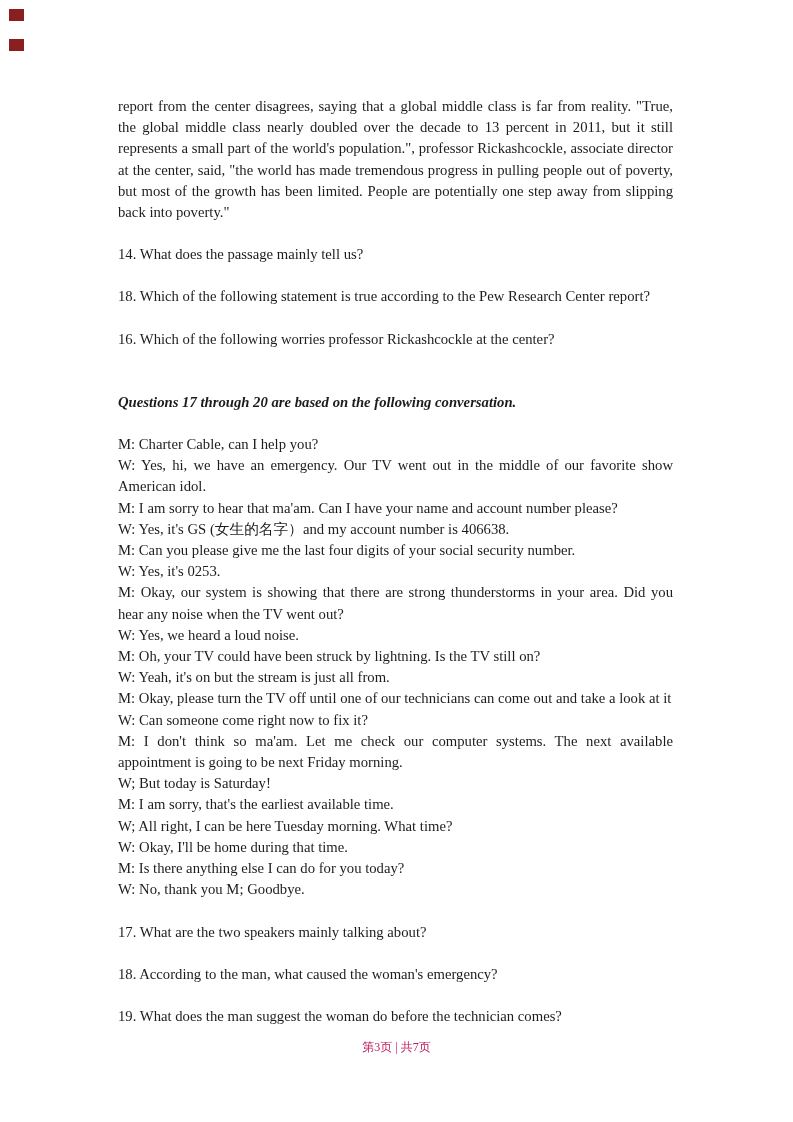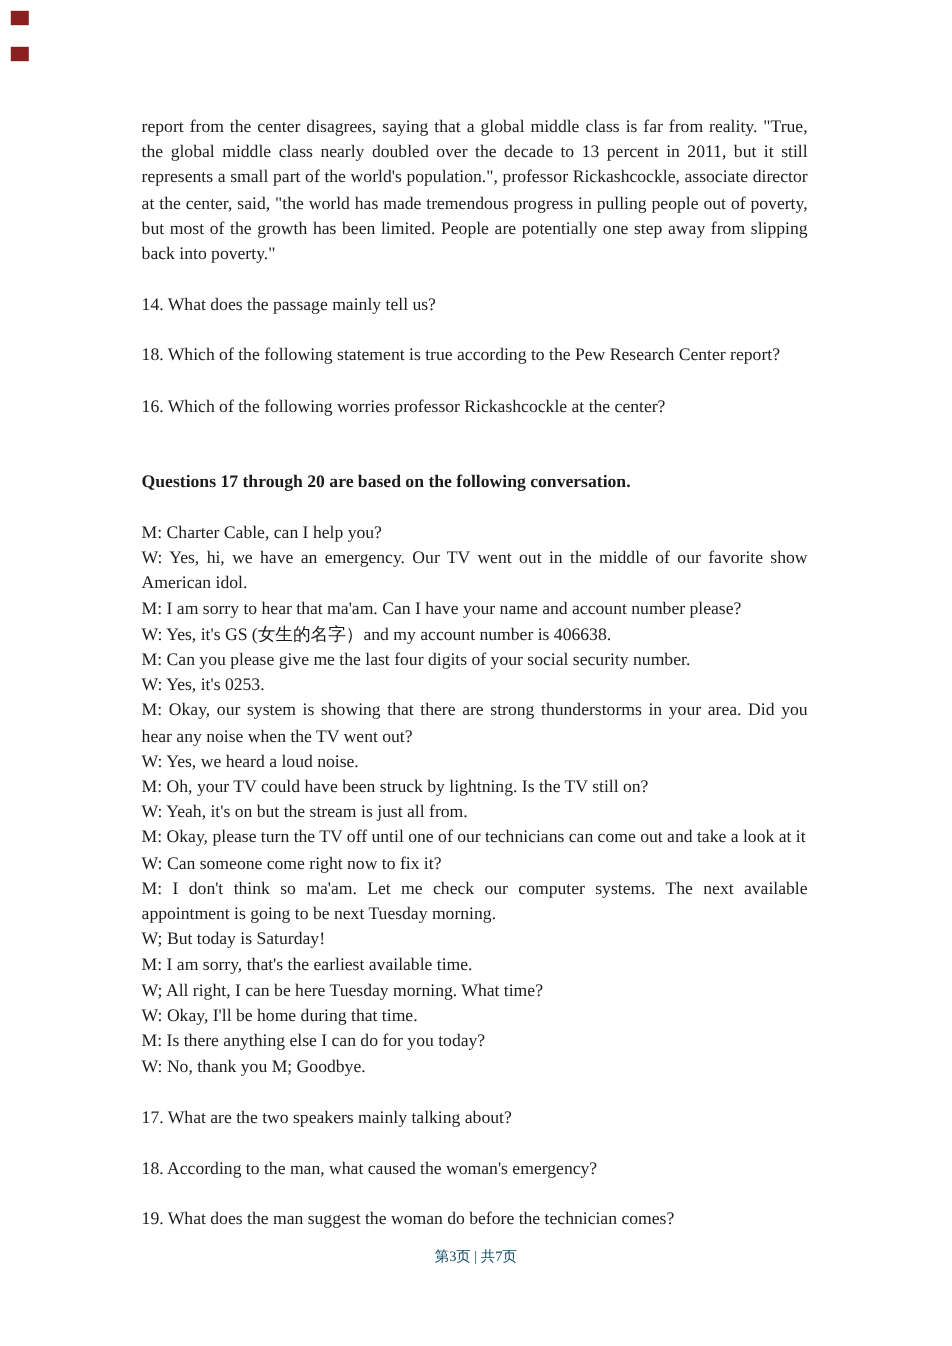--- a/index.html
+++ b/index.html
@@ -37,38 +37,39 @@
     margin: 0 0 9px 0;
     text-align: justify;
   }
   .question {
     margin: 21px 0 0 0;
     text-align: justify;
   }
   .section-instruction {
     margin: 42px 0 21px 0;
     font-weight: bold;
+    font-style: italic;
     text-align: justify;
   }
   .dialogue p {
     margin: 0;
     text-align: justify;
   }
   .q2 .question:first-child {
     margin-top: 21px;
   }
   .footer {
     position: absolute;
     left: 0;
     top: 1038px;
     width: 793px;
     text-align: center;
     font-size: 12px;
     line-height: 18px;
-    color: #0c4a6e;
+    color: #be185d;
   }
 </style>
 </head>
 <body>
 
 <div class="page">
 
   <div class="red-mark m1"></div>
   <div class="red-mark m2"></div>
 
@@ -90,21 +91,21 @@
       <p>M: I am sorry to hear that ma'am. Can I have your name and account number please?</p>
       <p>W: Yes, it's GS (女生的名字）and my account number is 406638.</p>
       <p>M: Can you please give me the last four digits of your social security number.</p>
       <p>W: Yes, it's 0253.</p>
       <p>M: Okay, our system is showing that there are strong thunderstorms in your area. Did you hear any noise when the TV went out?</p>
       <p>W: Yes, we heard a loud noise.</p>
       <p>M: Oh, your TV could have been struck by lightning. Is the TV still on?</p>
       <p>W: Yeah, it's on but the stream is just all from.</p>
       <p>M: Okay, please turn the TV off until one of our technicians can come out and take a look at it</p>
       <p>W: Can someone come right now to fix it?</p>
-      <p>M: I don't think so ma'am. Let me check our computer systems. The next available appointment is going to be next Tuesday morning.</p>
+      <p>M: I don't think so ma'am. Let me check our computer systems. The next available appointment is going to be next Friday morning.</p>
       <p>W; But today is Saturday!</p>
       <p>M: I am sorry, that's the earliest available time.</p>
       <p>W; All right, I can be here Tuesday morning. What time?</p>
       <p>W: Okay, I'll be home during that time.</p>
       <p>M: Is there anything else I can do for you today?</p>
       <p>W: No, thank you M; Goodbye.</p>
     </div>
 
     <div class="q2">
       <p class="question">17. What are the two speakers mainly talking about?</p>

